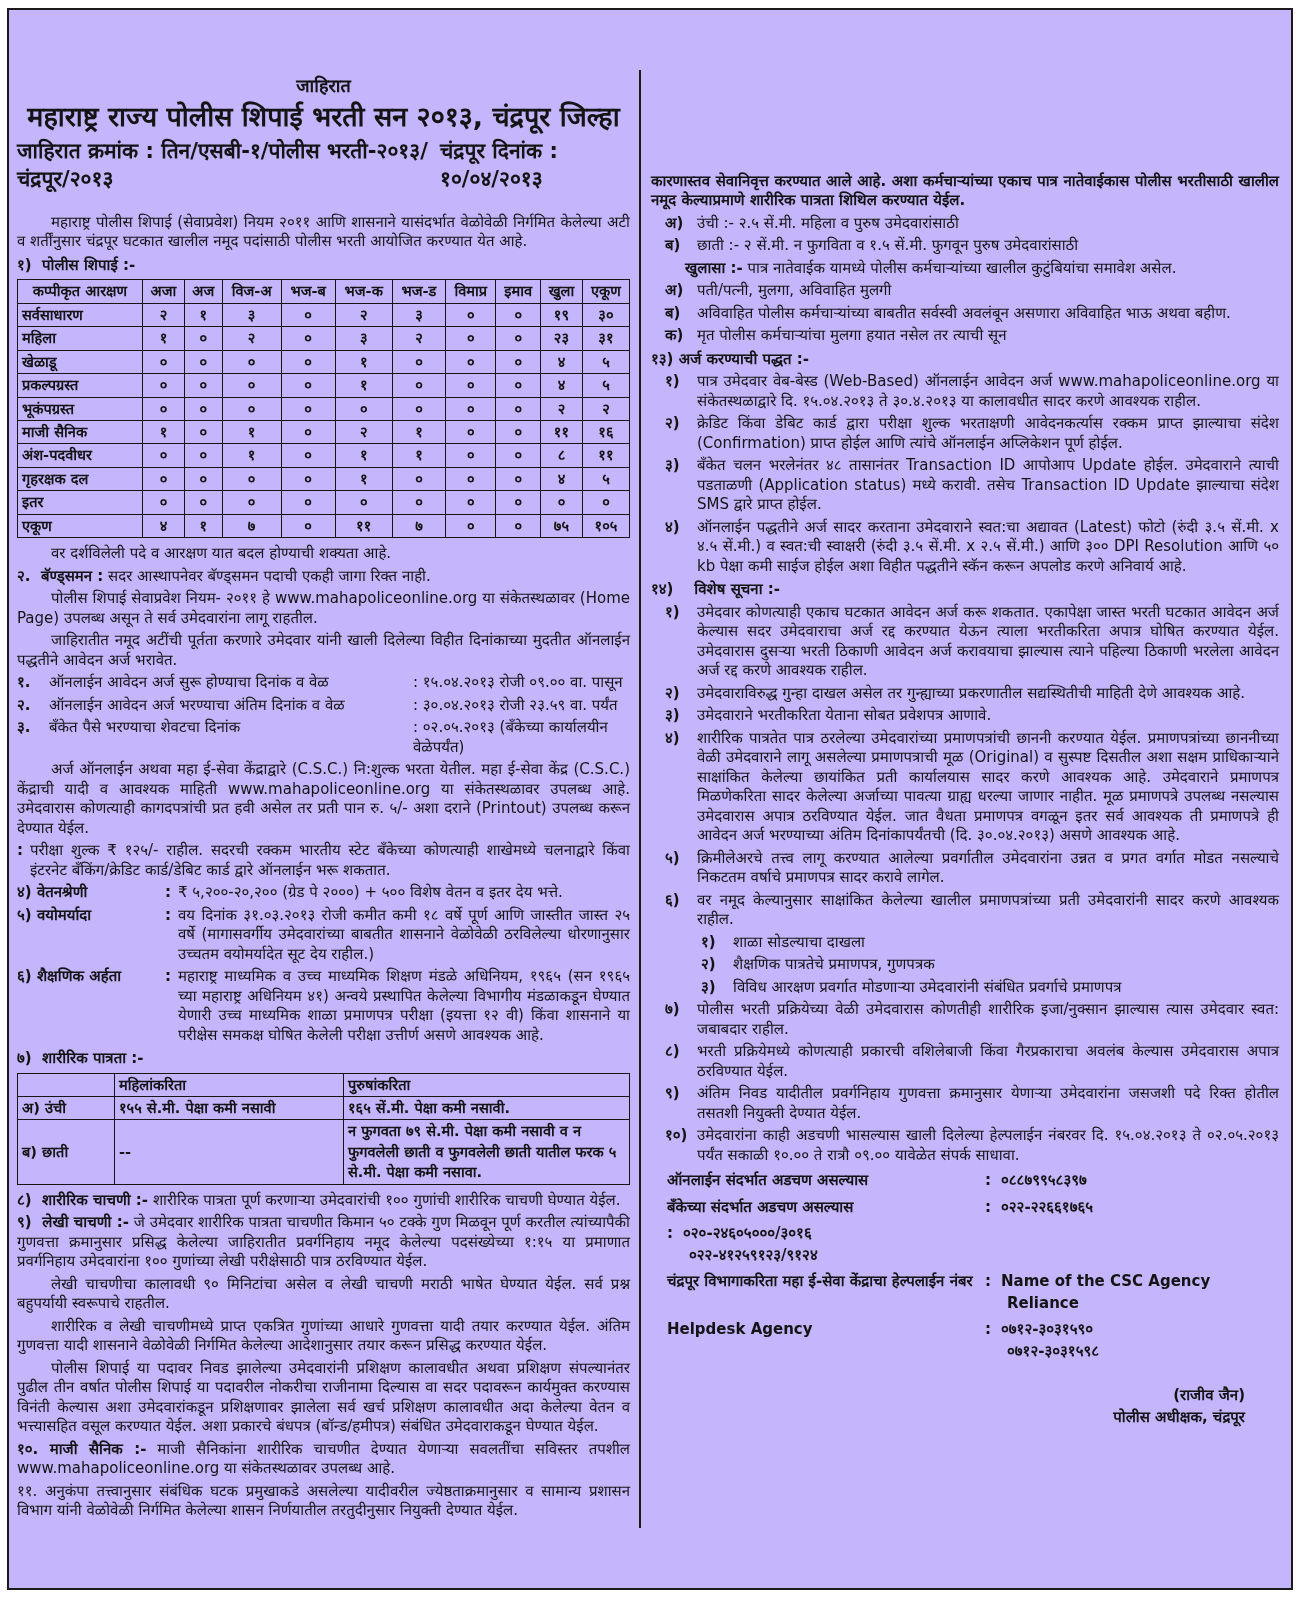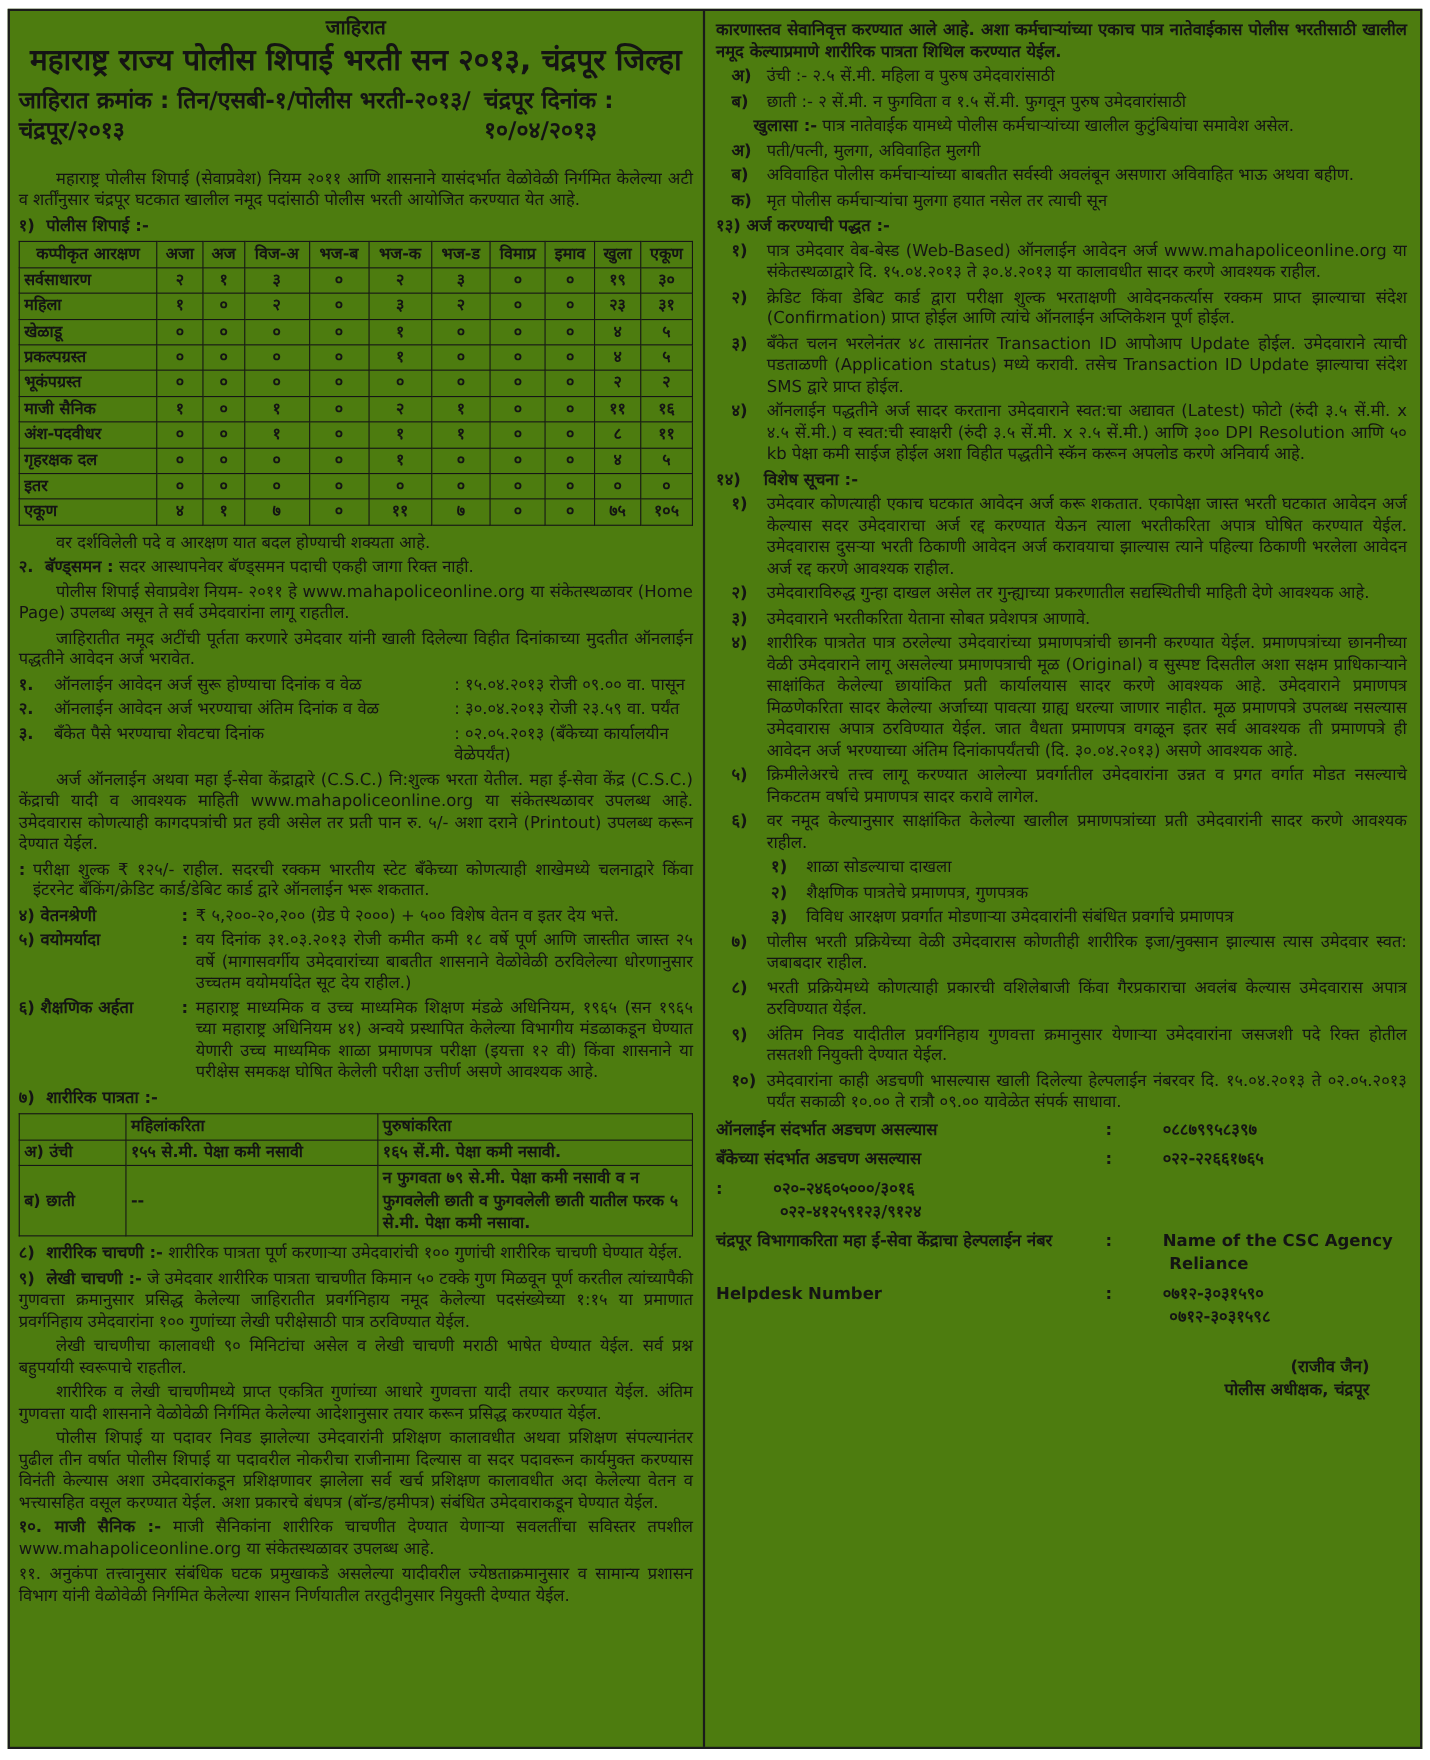--- a/index.html
+++ b/index.html
@@ -1,19 +1,19 @@
 <!DOCTYPE html>
 <html><head>
 <meta charset="utf-8">
 <title>जाहिरात</title>
 <style>
   html,body{margin:0;padding:0;background:#ffffff;}
   .sheet{width:1300px;height:1600px;background:#ffffff;box-sizing:border-box;padding:8px 7px 10px;overflow:hidden;
          font-family:"DejaVu Sans","Liberation Sans",sans-serif;color:#141414;font-size:15px;line-height:1.3;}
-  .frame{display:flex;width:100%;height:100%;box-sizing:border-box;border:2.5px solid #1b1b1b;background:#4d7c0f;}
+  .frame{display:flex;width:100%;height:100%;box-sizing:border-box;border:2.5px solid #1b1b1b;background:#c4b5fd;align-items:center;}
   .col{box-sizing:border-box;overflow:hidden;}
   .col-left{width:632px;border-right:2.5px solid #1b1b1b;padding:3px 9px 4px 8px;}
   .col-right{flex:1;padding:5px 12px 4px 10px;}
 
   .h-kicker{text-align:center;font-weight:bold;font-size:18px;margin:1px 0 0;}
   .h-title{text-align:center;font-weight:bold;font-size:27px;line-height:1.25;margin:2px 0 5px;}
   .h-ref{display:flex;justify-content:space-between;font-weight:bold;font-size:21px;margin:0 0 20px;}
 
   .blk{margin:3px 0;}
   .para{text-align:justify;text-indent:34px;}
@@ -41,21 +41,21 @@
   .doc-table th,.doc-table td{border:1.8px solid #161616;padding:1px 4px;font-size:14.6px;line-height:1.4;}
   .doc-table th{font-weight:bold;text-align:center;}
   .reservation-table td{text-align:center;font-weight:bold;}
   .reservation-table td.c0{text-align:left;}
   .physical-table th{text-align:left;}
   .physical-table td{text-align:left;font-weight:bold;}
   .physical-table .c0{width:88px;}
   .physical-table .c1{width:220px;}
 
   .contact{margin-top:6px;}
-  .crow{display:flex;margin:5px 0;font-weight:bold;gap:36px;}
+  .crow{display:flex;margin:5px 16px;font-weight:bold;}
   .clabel{flex:0 0 318px;}
   .ccolon{flex:0 0 16px;}
   .cvals{flex:1;}
   .cval{margin:0 0 2px 0;}
   .cval + .cval{padding-left:6px;}
 
   .sig{text-align:right;font-weight:bold;padding:18px 34px 0 0;}
   .sig-name{margin-bottom:2px;}
 </style>
 </head>
@@ -410,21 +410,21 @@
             </div>
             <div class="crow">
               <span class="clabel">चंद्रपूर विभागाकरिता महा ई-सेवा केंद्राचा हेल्पलाईन नंबर</span>
               <span class="ccolon">:</span>
               <span class="cvals">
                 <div class="cval">Name of the CSC Agency</div>
                 <div class="cval">Reliance</div>
               </span>
             </div>
             <div class="crow">
-              <span class="clabel">Helpdesk Number</span>
+              <span class="clabel">Helpdesk Agency</span>
               <span class="ccolon">:</span>
               <span class="cvals">
                 <div class="cval">०७१२-३०३१५९०</div>
                 <div class="cval">०७१२-३०३१५९८</div>
               </span>
             </div>
           </div>
           <div class="blk sig">
             <div class="sig-name">(राजीव जैन)</div>
             <div class="sig-title">पोलीस अधीक्षक, चंद्रपूर</div>

